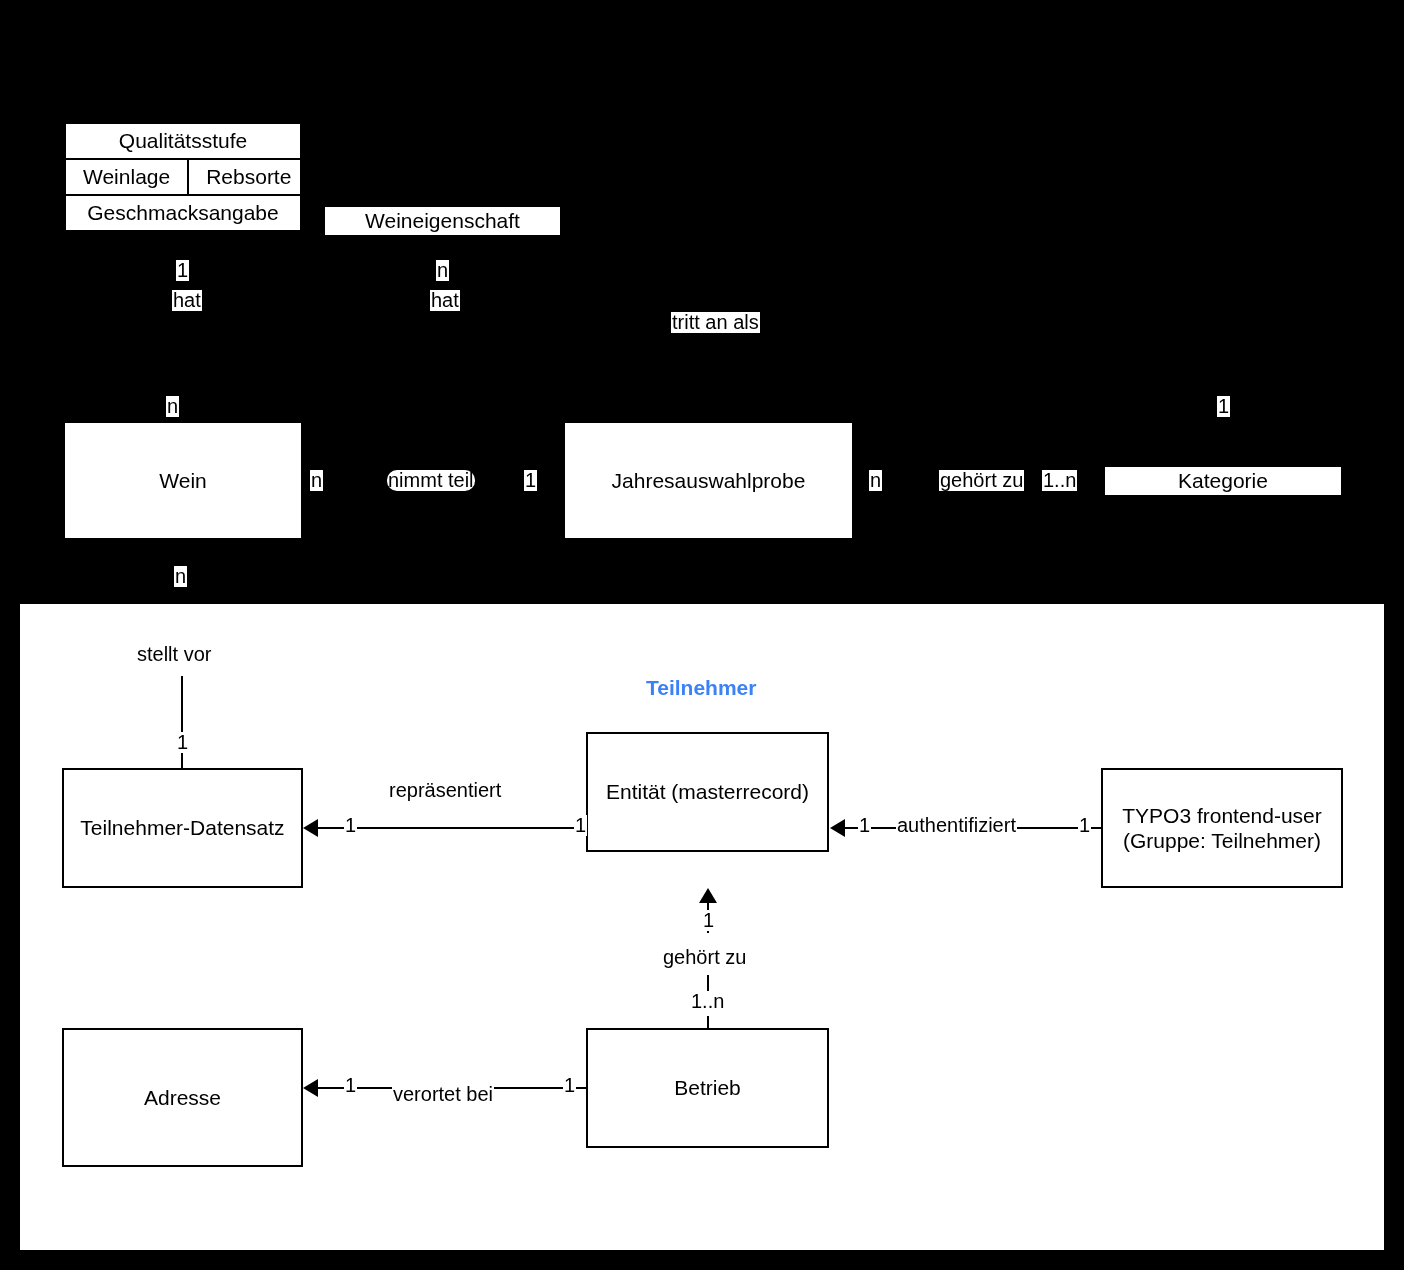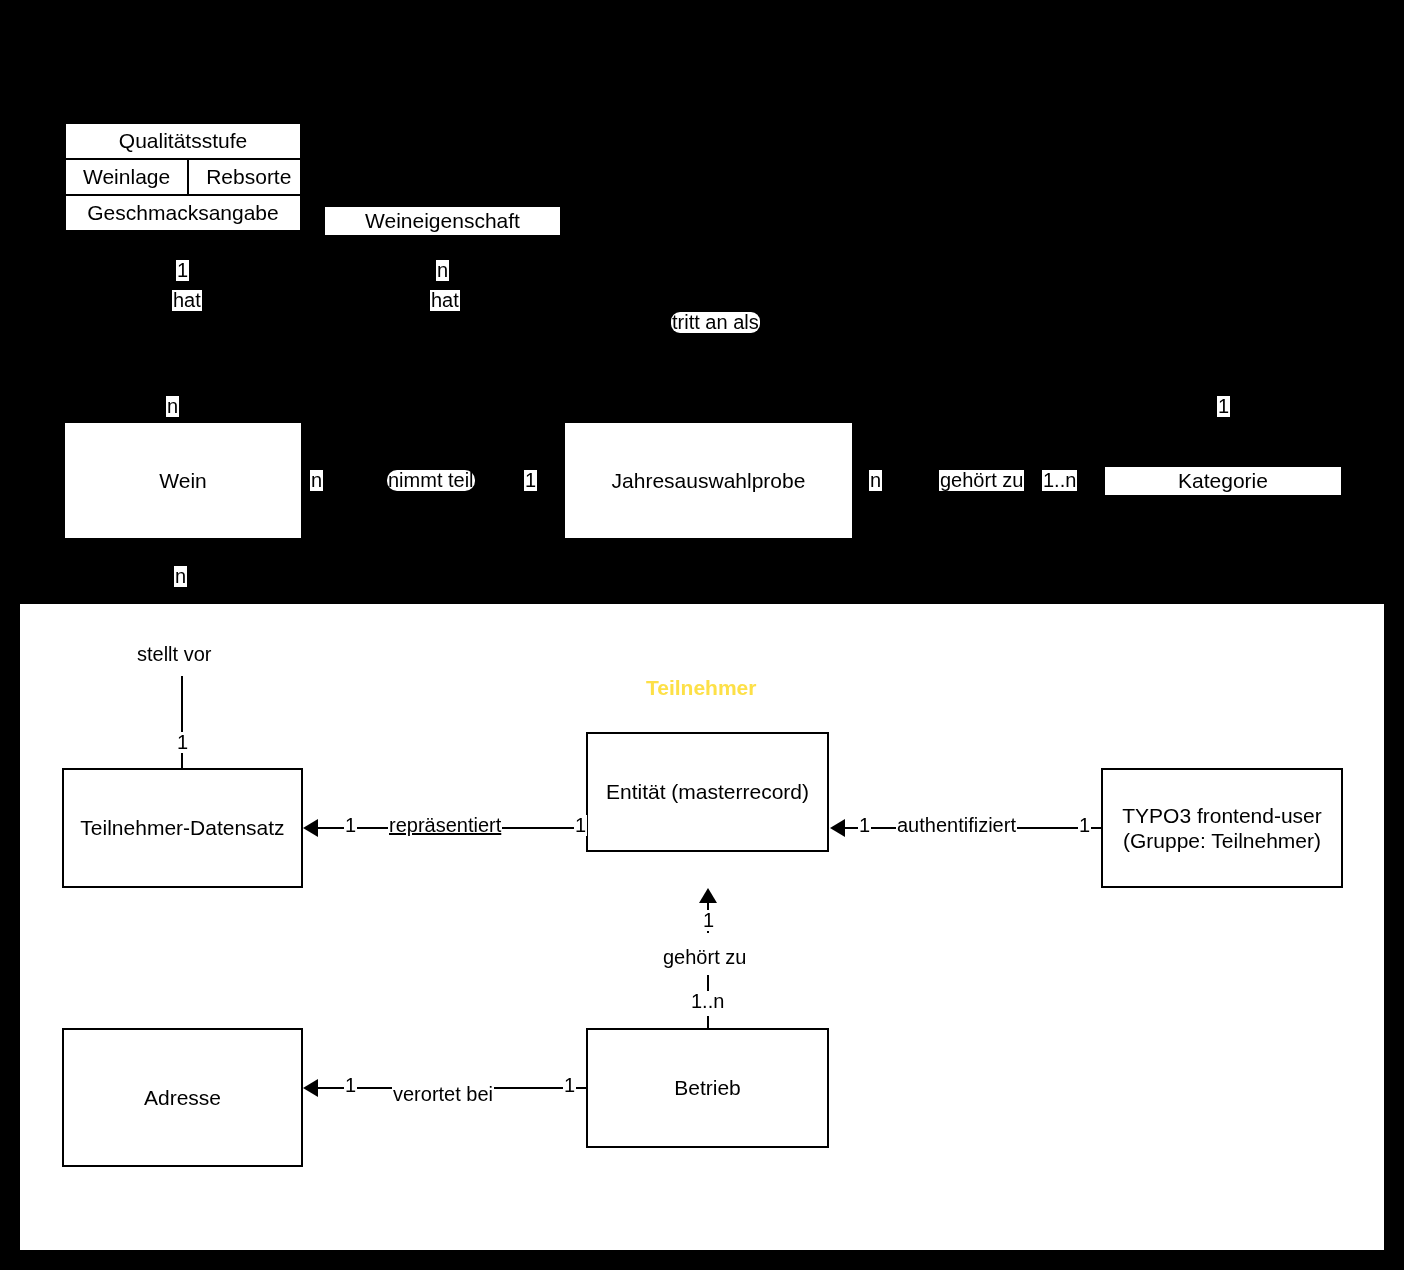--- a/index.html
+++ b/index.html
@@ -52,21 +52,21 @@
     position: absolute;
     background: #ffffff;
     border: 2px solid #ffffff;
     box-sizing: border-box;
   }
 
   .panel-title {
     position: absolute;
     font-size: 21px;
     font-weight: bold;
-    color: #fde047;
+    color: #3b82f6;
     white-space: nowrap;
   }
 
   
   .hline {
     position: absolute;
     height: 2px;
     background: #000000;
   }
   .vline {
@@ -142,21 +142,21 @@
   <div class="box" style="left:563px; top:421px; width:291px; height:119px;">Jahresauswahlprobe</div>
 
   <div class="box" style="left:1103px; top:465px; width:240px; height:32px;">Kategorie</div>
 
   <div class="lbl" style="left:176px; top:260px;">1</div>
   <div class="lbl" style="left:172px; top:290px;">hat</div>
 
   <div class="lbl" style="left:436px; top:260px;">n</div>
   <div class="lbl" style="left:430px; top:290px;">hat</div>
 
-  <div class="lbl" style="left:671px; top:312px;border-radius:9px;">tritt an als</div>
+  <div class="lbl" style="left:671px; top:312px;">tritt an als</div>
 
   <div class="lbl" style="left:166px; top:396px;">n</div>
   <div class="lbl" style="left:310px; top:470px;">n</div>
   <div class="lbl" style="left:387px; top:470px;border-radius:10px;">nimmt teil</div>
   <div class="lbl" style="left:524px; top:470px;">1</div>
 
   <div class="lbl" style="left:869px; top:470px;">n</div>
   <div class="lbl" style="left:939px; top:470px;">gehört zu</div>
   <div class="lbl" style="left:1042px; top:470px;">1..n</div>
   <div class="lbl" style="left:1217px; top:396px;">1</div>
@@ -176,21 +176,21 @@
 
   <div class="box" style="left:586px; top:1028px; width:243px; height:120px;">Betrieb</div>
 
   <div class="vline" style="left:181px; top:676px; height:92px;"></div>
   <div class="lbl" style="left:136px; top:644px;">stellt vor</div>
   <div class="lbl" style="left:176px; top:732px;">1</div>
 
   <div class="hline" style="left:318px; top:827px; width:268px;"></div>
   <div class="arrow-left" style="left:303px; top:819px;"></div>
   <div class="lbl" style="left:344px; top:815px;">1</div>
-  <div class="lbl" style="left:388px; top:815px;text-decoration:underline;">repräsentiert</div>
+  <div class="lbl" style="left:388px; top:780px;">repräsentiert</div>
   <div class="lbl" style="left:574px; top:815px;">1</div>
 
   <div class="hline" style="left:845px; top:827px; width:256px;"></div>
   <div class="arrow-left" style="left:830px; top:819px;"></div>
   <div class="lbl" style="left:858px; top:815px;">1</div>
   <div class="lbl" style="left:896px; top:815px;">authentifiziert</div>
   <div class="lbl" style="left:1078px; top:815px;">1</div>
 
   <div class="vline" style="left:707px; top:903px; height:30px;"></div>
   <div class="vline" style="left:707px; top:975px; height:28px;"></div>

